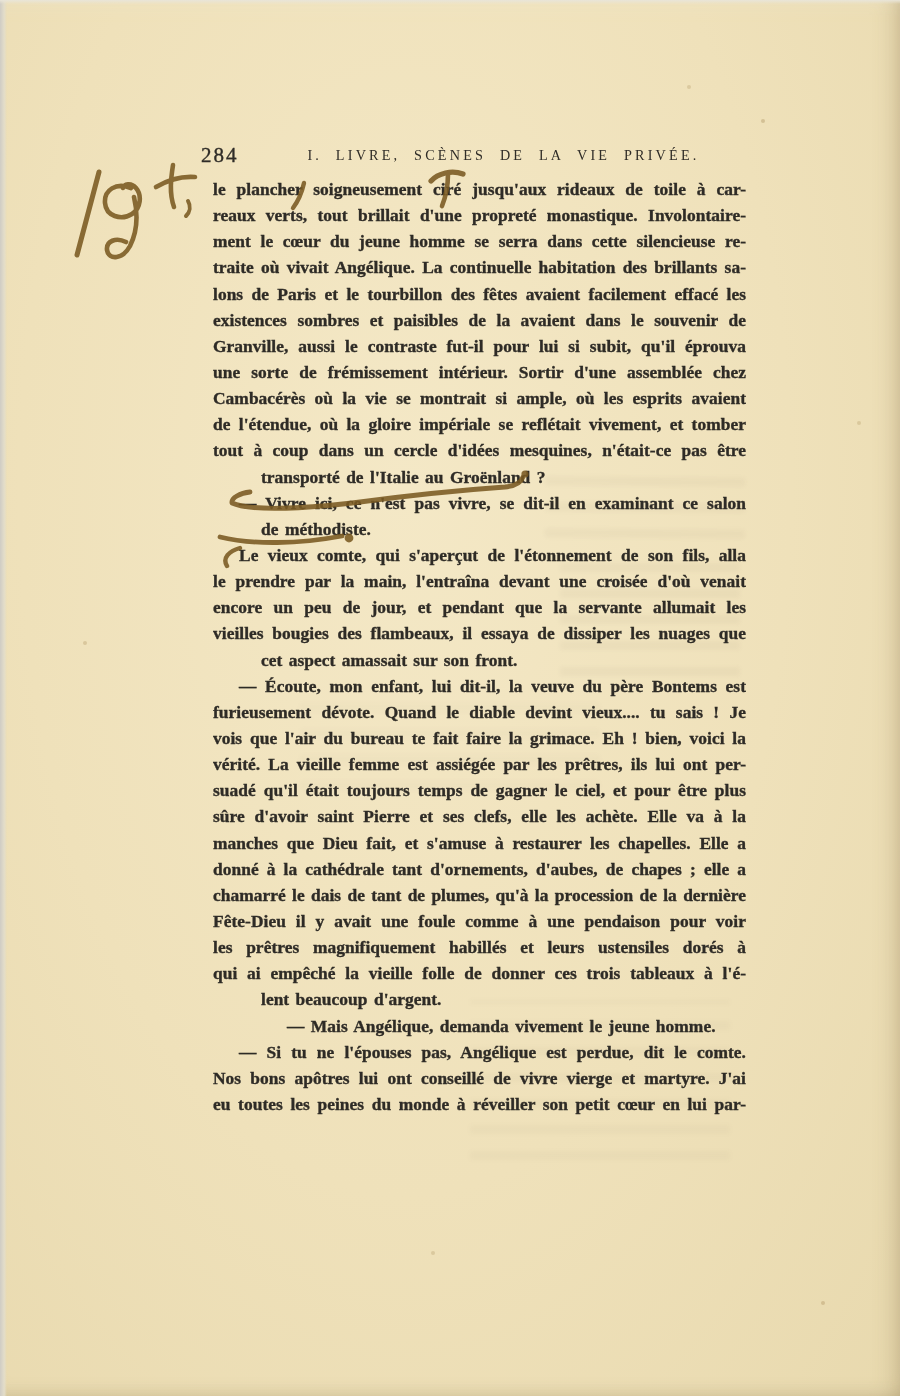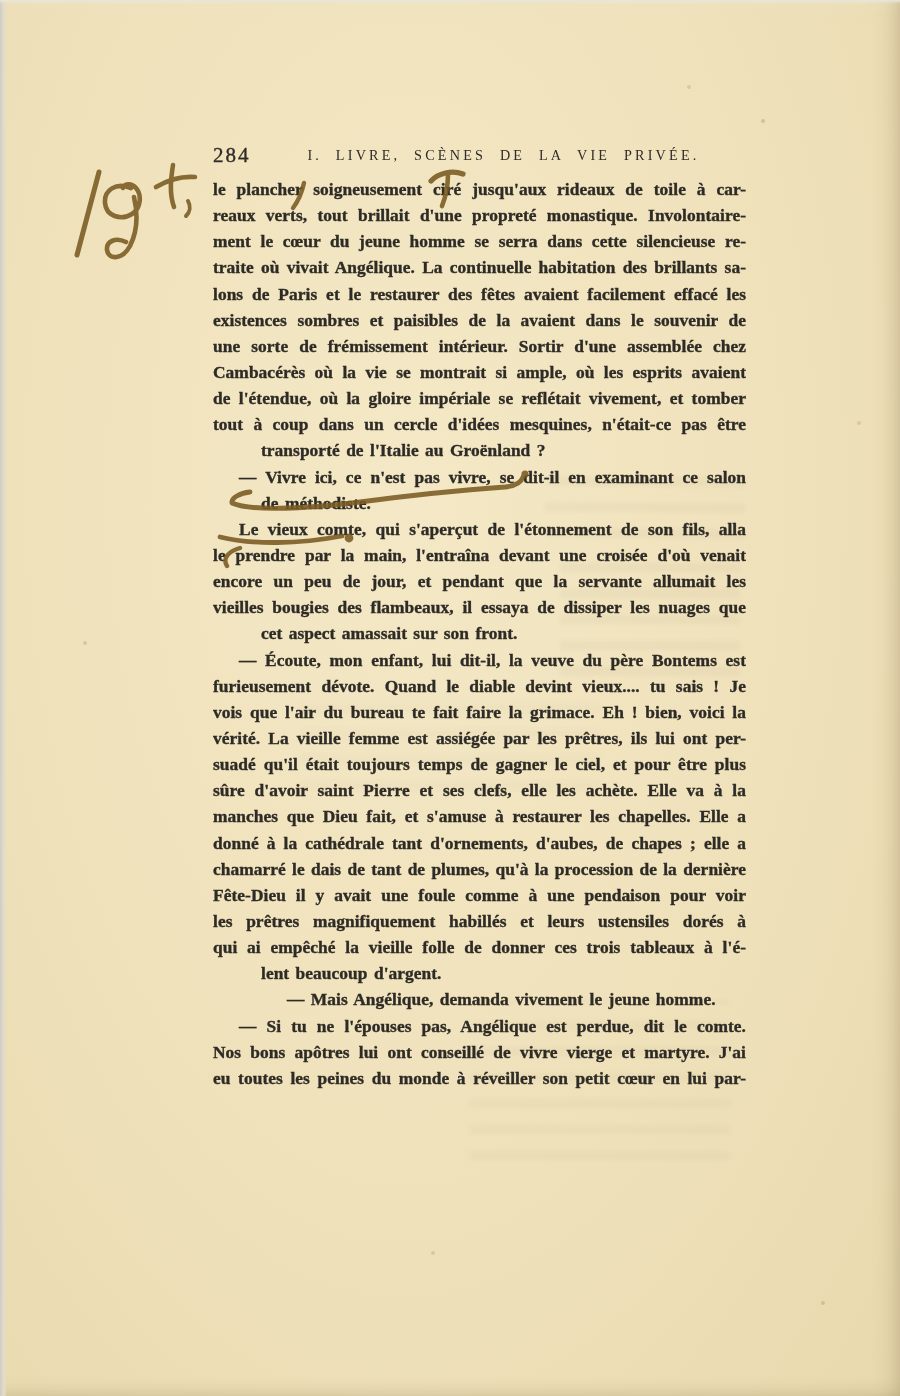--- a/index.html
+++ b/index.html
@@ -11,21 +11,21 @@
                 inset 0 -12px 20px -14px rgba(120,100,60,.28),
                 inset 0 14px 20px -16px rgba(255,255,245,.5);
     font-family:"Liberation Serif", serif;
     color:#2e2b26;
   }
   .edge-left{position:absolute;left:0;top:0;width:7px;height:100%;
     background:linear-gradient(90deg,#cfccc4 0%,#e3ddc9 60%,rgba(227,221,201,0) 100%);}
   .edge-top{position:absolute;left:0;top:0;width:100%;height:4px;
     background:linear-gradient(180deg,#e9e5d8 0%,rgba(233,229,216,0) 100%);}
   .pagenum{
-    position:absolute;left:213px;top:143px;
+    position:absolute;left:201px;top:143px;
     font-size:21px;letter-spacing:2px;color:#2f2c27;font-family:Liberation Serif, serif;
     -webkit-text-stroke:.35px #2f2c27;
   }
   .runtitle{
     position:absolute;left:213px;top:147px;width:533px;padding-left:24px;
     text-align:center;font-size:14.2px;font-weight:normal;
     letter-spacing:3.2px;word-spacing:7px;color:#2f2c27;
   }
   .textblock{position:absolute;left:213px;top:176px;width:533px;font-weight:bold;}
   .ln{
@@ -64,22 +64,23 @@
   <div class="speck"></div>
 
   <div class="pagenum">284</div>
   <div class="runtitle">I. LIVRE, SCÈNES DE LA VIE PRIVÉE.</div>
 
   <div class="textblock">
     <div class="ln j">le plancher soigneusement ciré jusqu'aux rideaux de toile à car-</div>
     <div class="ln j">reaux verts, tout brillait d'une propreté monastique. Involontaire-</div>
     <div class="ln j">ment le cœur du jeune homme se serra dans cette silencieuse re-</div>
     <div class="ln j">traite où vivait Angélique. La continuelle habitation des brillants sa-</div>
-    <div class="ln j">lons de Paris et le restaurer des fêtes avaient facilement effacé les</div>
+    <div class="ln j">lons de Paris et le tourbillon des fêtes avaient facilement effacé les</div>
     <div class="ln j">existences sombres et paisibles de la avaient dans le souvenir de</div>
+    <div class="ln j">Granville, aussi le contraste fut-il pour lui si subit, qu'il éprouva</div>
     <div class="ln j">une sorte de frémissement intérieur. Sortir d'une assemblée chez</div>
     <div class="ln j">Cambacérès où la vie se montrait si ample, où les esprits avaient</div>
     <div class="ln j">de l'étendue, où la gloire impériale se reflétait vivement, et tomber</div>
     <div class="ln j">tout à coup dans un cercle d'idées mesquines, n'était-ce pas être</div>
     <div class="ln e">transporté de l'Italie au Groënland ?</div>
     <div class="ln j i">— Vivre ici, ce n'est pas vivre, se dit-il en examinant ce salon</div>
     <div class="ln e">de méthodiste.</div>
     <div class="ln j i">Le vieux comte, qui s'aperçut de l'étonnement de son fils, alla</div>
     <div class="ln j">le prendre par la main, l'entraîna devant une croisée d'où venait</div>
     <div class="ln j">encore un peu de jour, et pendant que la servante allumait les</div>

